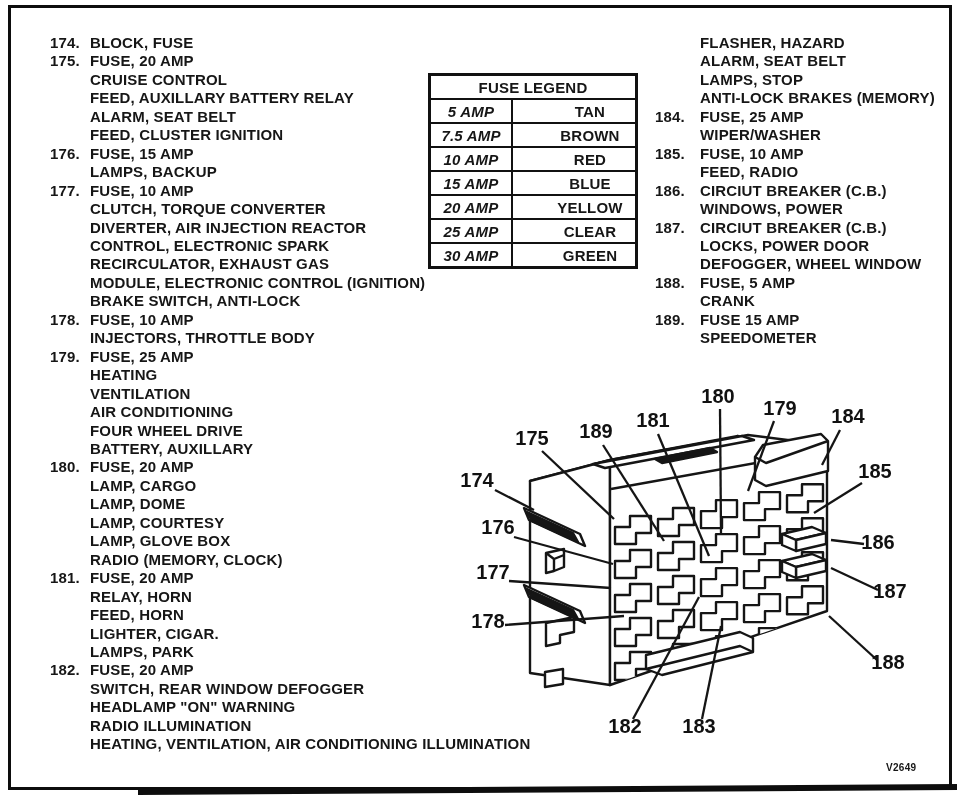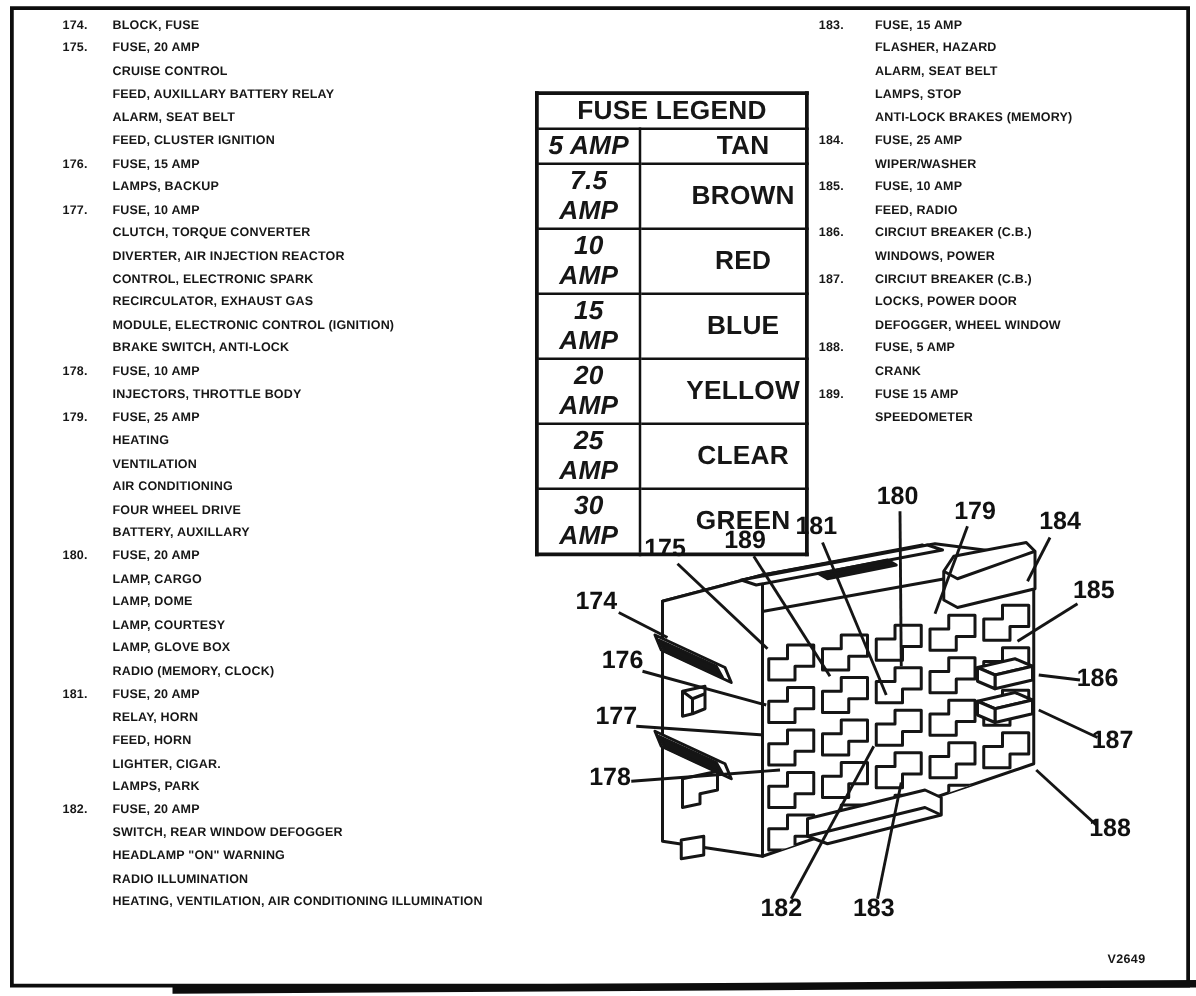--- a/index.html
+++ b/index.html
@@ -11,38 +11,38 @@
   }
   .frame{
     position:absolute;left:8px;top:5px;width:938px;height:779px;
     border:3px solid #0d0d0d;
   }
   .scan-bar{
     position:absolute;left:138px;top:789px;width:819px;height:6px;
     background:#0d0d0d;transform:rotate(-0.35deg);transform-origin:left center;
   }
   .fuse-col{
-    position:absolute;top:12px;
-    font-weight:700;font-size:10px;line-height:18.45px;
+    position:absolute;top:34px;
+    font-weight:700;font-size:15px;line-height:18.45px;
     letter-spacing:.15px;white-space:nowrap;
   }
   #left-col{left:50px;}
   #right-col{left:655px;}
   .entry .num{display:inline-block;width:40px;}
   #right-col .entry .num{width:45px;}
   .sub{margin-left:40px;}
   #right-col .sub{margin-left:45px;}
   #legend{
     position:absolute;left:428px;top:73px;
     border-collapse:collapse;background:#fff;
     border:3px solid #111;
   }
   #legend th,#legend td{
     border:2px solid #111;
-    font-weight:700;font-size:21px;text-align:center;
+    font-weight:700;font-size:15px;text-align:center;
     padding:1px 4px;height:20px;letter-spacing:.2px;
   }
   #legend td:first-child{width:72px;font-style:italic;}
   #legend td:last-child{width:82px;padding-left:36px;}
   #diagram{position:absolute;left:450px;top:383px;width:500px;height:372px;}
   #diagram text{font-family:"Liberation Sans",sans-serif;font-weight:700;font-size:20px;fill:#111;}
   .fig-code{
     position:absolute;left:886px;top:762px;
     font-weight:700;font-size:10px;letter-spacing:.3px;
   }
@@ -87,21 +87,20 @@
     <div class="sub">FEED, HORN</div>
     <div class="sub">LIGHTER, CIGAR.</div>
     <div class="sub">LAMPS, PARK</div>
     <div class="entry"><span class="num">182.</span><span class="title">FUSE, 20 AMP</span></div>
     <div class="sub">SWITCH, REAR WINDOW DEFOGGER</div>
     <div class="sub">HEADLAMP "ON" WARNING</div>
     <div class="sub">RADIO ILLUMINATION</div>
     <div class="sub">HEATING, VENTILATION, AIR CONDITIONING ILLUMINATION</div>
   </div>
 <div id="right-col" class="fuse-col">
-    <div class="entry"><span class="num">183.</span><span class="title">FUSE, 15 AMP</span></div>
     <div class="sub">FLASHER, HAZARD</div>
     <div class="sub">ALARM, SEAT BELT</div>
     <div class="sub">LAMPS, STOP</div>
     <div class="sub">ANTI-LOCK BRAKES (MEMORY)</div>
     <div class="entry"><span class="num">184.</span><span class="title">FUSE, 25 AMP</span></div>
     <div class="sub">WIPER/WASHER</div>
     <div class="entry"><span class="num">185.</span><span class="title">FUSE, 10 AMP</span></div>
     <div class="sub">FEED, RADIO</div>
     <div class="entry"><span class="num">186.</span><span class="title">CIRCIUT BREAKER (C.B.)</span></div>
     <div class="sub">WINDOWS, POWER</div>

